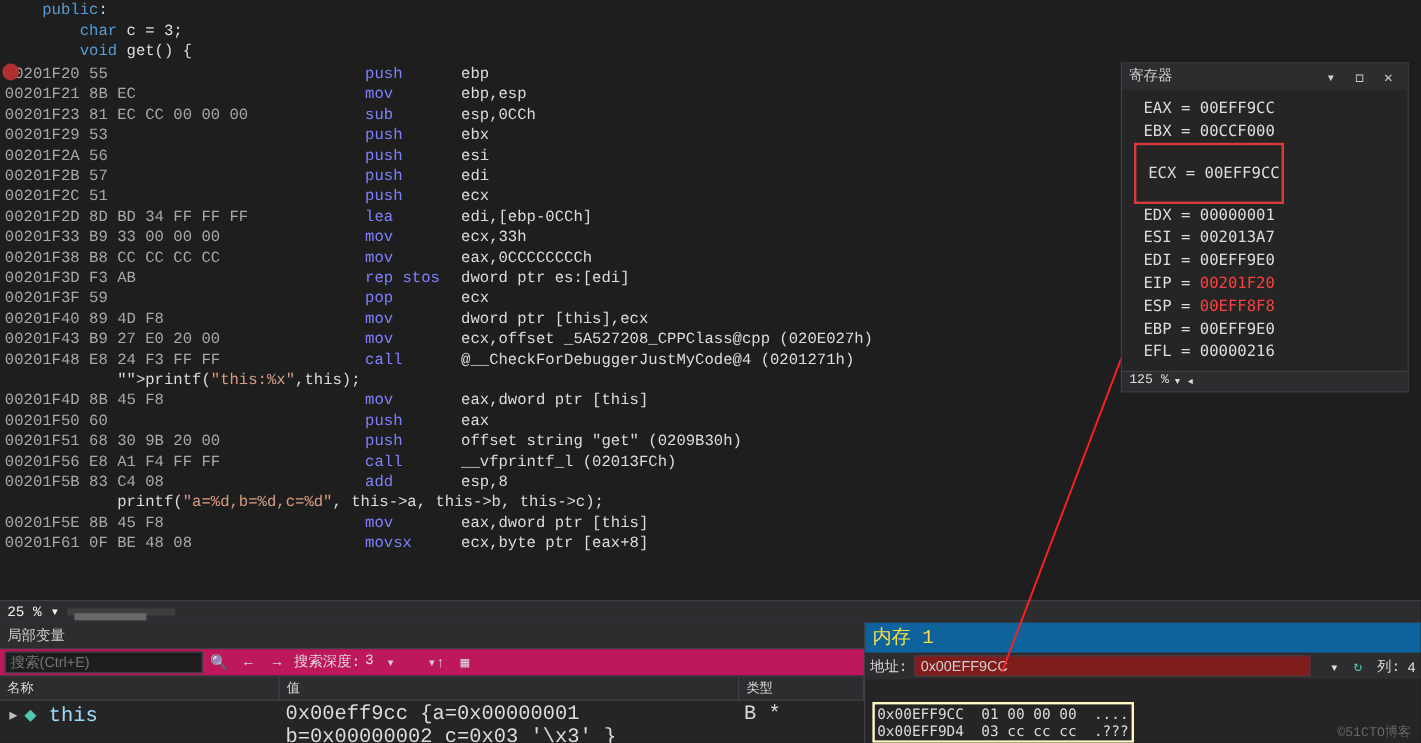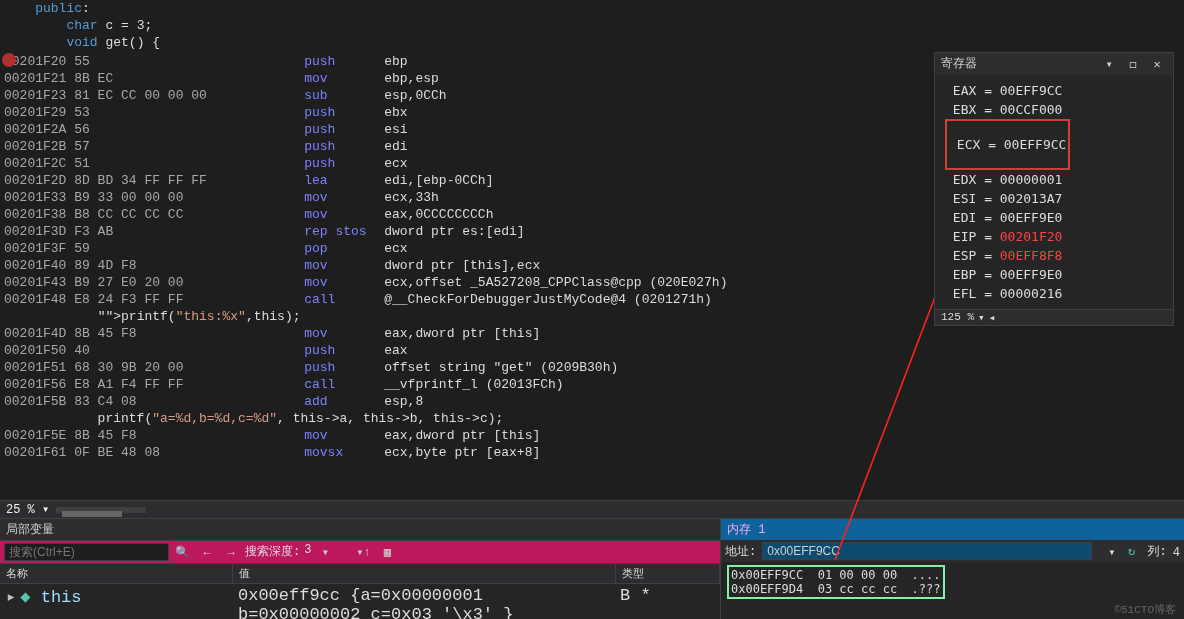--- a/index.html
+++ b/index.html
@@ -27,27 +27,27 @@
 .locals-head{display:flex;background:#2d2d30;border-top:1px solid #3f3f46;border-bottom:1px solid #3f3f46;font-size:11px}
 .locals-head div{padding:2px 6px;border-right:1px solid #3f3f46}
 .lc1{flex:0 0 220px}
 .lc2{flex:0 0 370px}
 .lc3{flex:1}
 .locals-row{display:flex;font-size:17px}
 .locals-row div{padding:2px 6px}
 .expand{color:#c0c0c0;margin-right:4px}
 .varname{color:#9cdcfe}
 .mem-panel{flex:1;display:flex;flex-direction:column;background:#252526;border-left:1px solid #3f3f46}
-.mem-title{background:#0e639c;color:#f0abfc;padding:2px 6px;font-size:12px}
+.mem-title{background:#0e639c;color:#fde047;padding:2px 6px;font-size:16px}
 .mem-addr-row{display:flex;align-items:flex-end;background:#2d2d30;padding:2px 4px;gap:6px;font-size:12px}
-.mem-input{flex:1;background:#0c4a6e;border:1px solid #3f3f46;color:#d0d0d0;padding:1px 4px;font-size:12px;max-width:320px}
+.mem-input{flex:1;background:#7f1d1d;border:1px solid #3f3f46;color:#d0d0d0;padding:1px 4px;font-size:12px;max-width:320px}
 .refresh{color:#4ec9b0}
 .mem-body{padding:2px 6px;font-family:Consolas,monospace;font-size:12px}
 .mem-line{white-space:pre}
-.mem-box{border:2px solid #86efac;display:inline-block;padding:1px 2px;margin-top:1px}
+.mem-box{border:2px solid #fef9c3;display:inline-block;padding:1px 2px;margin-top:17px}
 .reg-panel{position:absolute;top:52px;right:10px;width:238px;background:#252526;border:1px solid #3f3f46;z-index:5}
 .reg-title{background:#2d2d30;color:#d0d0d0;padding:2px 6px;font-size:12px;display:flex;align-items:flex-start;justify-content:space-between}
 .reg-title-btns{display:flex;gap:4px}
 .reg-body{padding:6px 10px;font-family:Consolas,monospace;font-size:13px;line-height:19px}
 .reg-line{white-space:pre}
 .reg-hl{color:#ff4040}
 .reg-box{border:2px solid #d93b3b;display:inline-block;padding:14px 2px}
 .reg-zoom{background:#2d2d30;padding:1px 6px;font-size:11px;border-top:1px solid #3f3f46;display:flex;gap:4px}
 svg.redline{position:absolute;top:0;left:0;width:1184px;height:619px;pointer-events:none;z-index:4}
 .watermark{position:absolute;right:8px;bottom:2px;color:#666;font-size:11px;z-index:6}
@@ -72,21 +72,21 @@
       <div class="code-line"><span class="addr">00201F2D </span><span class="hx code-col c1">8D BD 34 FF FF FF     </span><span class="mnem code-col c2">lea       </span><span class="op">edi,[ebp-0CCh]</span></div>
       <div class="code-line"><span class="addr">00201F33 </span><span class="hx code-col c1">B9 33 00 00 00        </span><span class="mnem code-col c2">mov       </span><span class="op">ecx,33h</span></div>
       <div class="code-line"><span class="addr">00201F38 </span><span class="hx code-col c1">B8 CC CC CC CC        </span><span class="mnem code-col c2">mov       </span><span class="op">eax,0CCCCCCCCh</span></div>
       <div class="code-line"><span class="addr">00201F3D </span><span class="hx code-col c1">F3 AB                 </span><span class="mnem code-col c2">rep stos  </span><span class="op">dword ptr es:[edi]</span></div>
       <div class="code-line"><span class="addr">00201F3F </span><span class="hx code-col c1">59                    </span><span class="mnem code-col c2">pop       </span><span class="op">ecx</span></div>
       <div class="code-line"><span class="addr">00201F40 </span><span class="hx code-col c1">89 4D F8              </span><span class="mnem code-col c2">mov       </span><span class="op">dword ptr [this],ecx</span></div>
       <div class="code-line"><span class="addr">00201F43 </span><span class="hx code-col c1">B9 27 E0 20 00        </span><span class="mnem code-col c2">mov       </span><span class="op">ecx,offset _5A527208_CPPClass@cpp (020E027h)</span></div>
       <div class="code-line"><span class="addr">00201F48 </span><span class="hx code-col c1">E8 24 F3 FF FF        </span><span class="mnem code-col c2">call      </span><span class="op">@__CheckForDebuggerJustMyCode@4 (0201271h)</span></div>
       <div class="code-line cpp">            <span class="&lt;span">""</span>&gt;printf(<span class="str">"this:%x"</span>,this);</div>
       <div class="code-line"><span class="addr">00201F4D </span><span class="hx code-col c1">8B 45 F8              </span><span class="mnem code-col c2">mov       </span><span class="op">eax,dword ptr [this]</span></div>
-      <div class="code-line"><span class="addr">00201F50 </span><span class="hx code-col c1">40                    </span><span class="mnem code-col c2">push      </span><span class="op">eax</span></div>
+      <div class="code-line"><span class="addr">00201F50 </span><span class="hx code-col c1">60                    </span><span class="mnem code-col c2">push      </span><span class="op">eax</span></div>
       <div class="code-line"><span class="addr">00201F51 </span><span class="hx code-col c1">68 30 9B 20 00        </span><span class="mnem code-col c2">push      </span><span class="op">offset string "get" (0209B30h)</span></div>
       <div class="code-line"><span class="addr">00201F56 </span><span class="hx code-col c1">E8 A1 F4 FF FF        </span><span class="mnem code-col c2">call      </span><span class="op">__vfprintf_l (02013FCh)</span></div>
       <div class="code-line"><span class="addr">00201F5B </span><span class="hx code-col c1">83 C4 08              </span><span class="mnem code-col c2">add       </span><span class="op">esp,8</span></div>
       <div class="code-line cpp">            printf(<span class="str">"a=%d,b=%d,c=%d"</span>, this-&gt;a, this-&gt;b, this-&gt;c);</div>
       <div class="code-line"><span class="addr">00201F5E </span><span class="hx code-col c1">8B 45 F8              </span><span class="mnem code-col c2">mov       </span><span class="op">eax,dword ptr [this]</span></div>
       <div class="code-line"><span class="addr">00201F61 </span><span class="hx code-col c1">0F BE 48 08           </span><span class="mnem code-col c2">movsx     </span><span class="op">ecx,byte ptr [eax+8]</span></div>
     </div>
   <div class="zoom-bar">
     <span>25 %</span>
     <span> ▾ </span>

